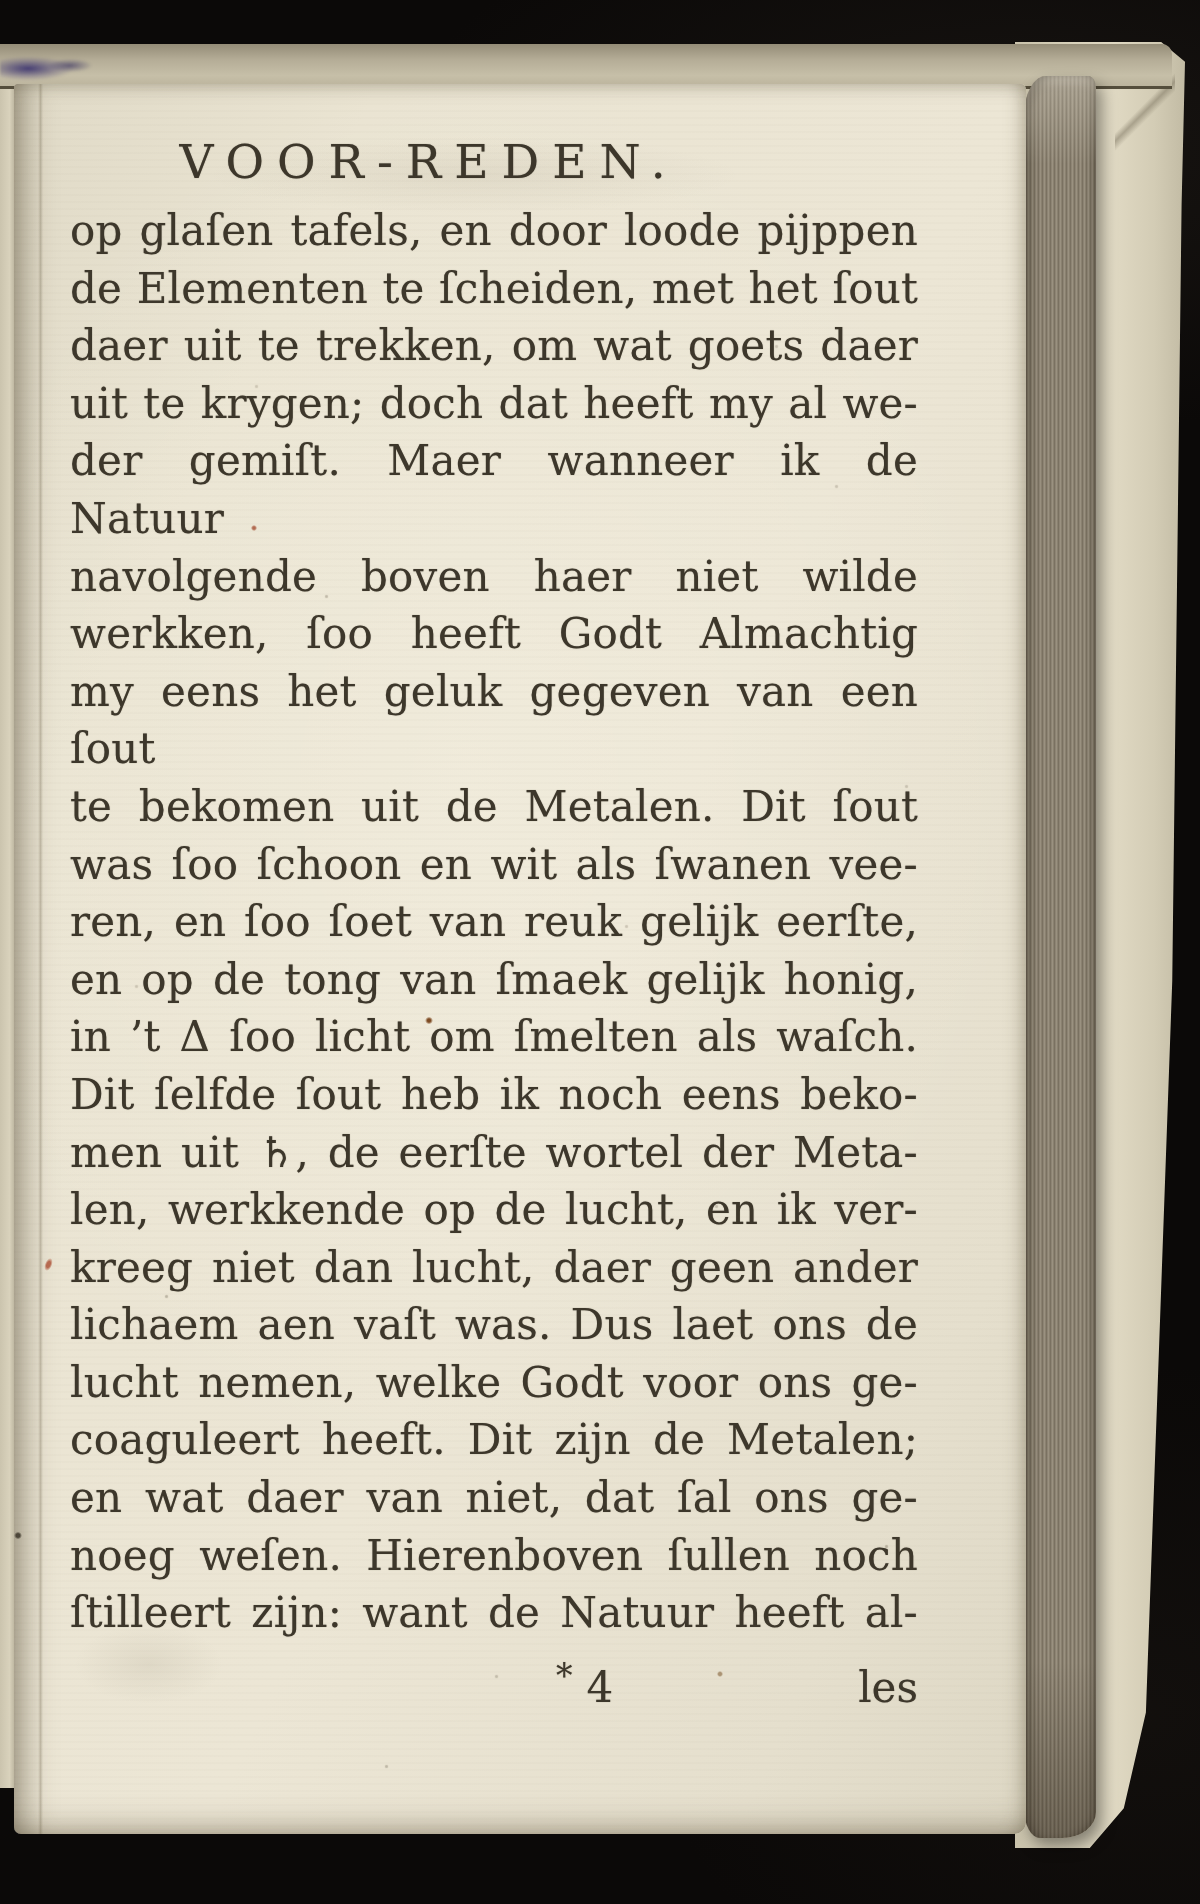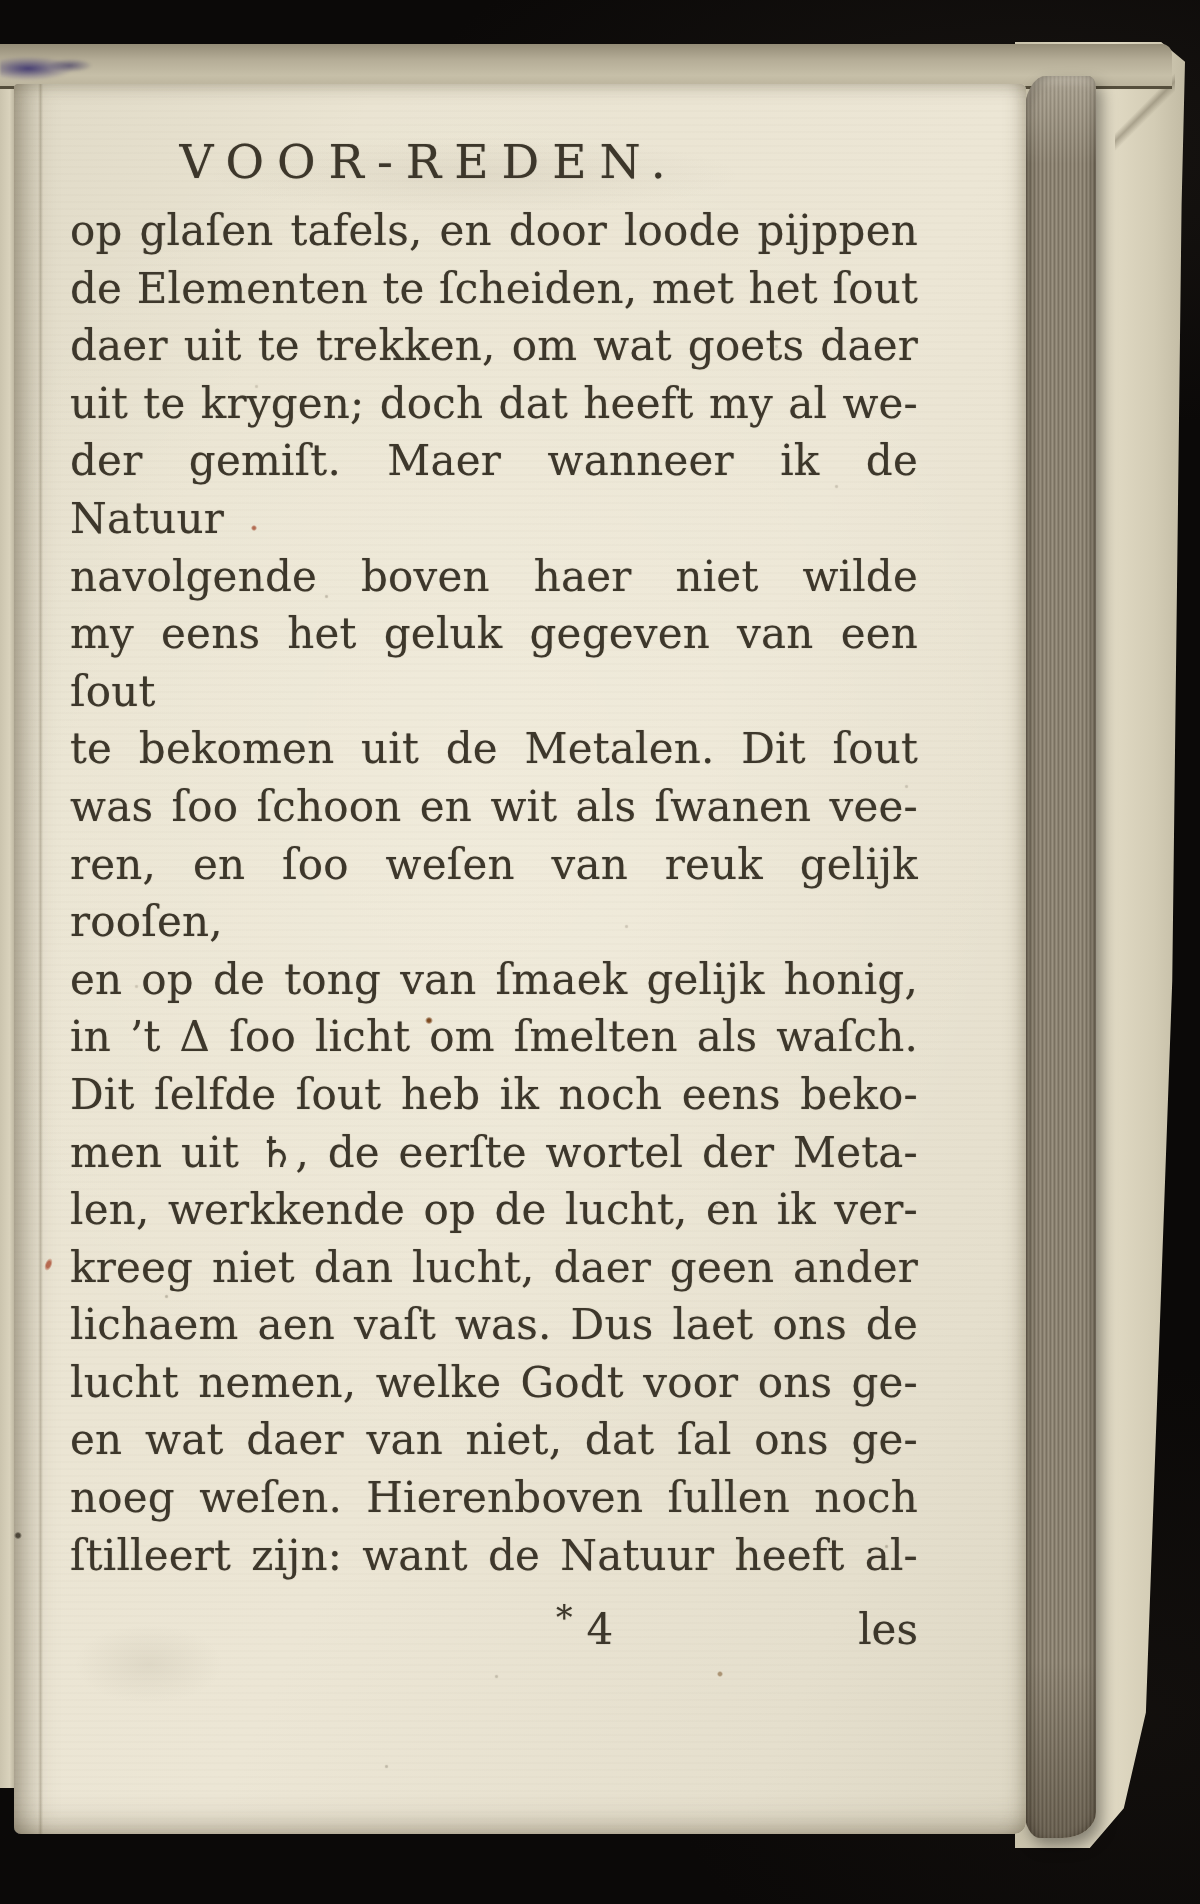--- a/index.html
+++ b/index.html
@@ -165,32 +165,34 @@
 
     <div class="content">
       <div class="title">VOOR-REDEN.</div>
       <div class="body-text">
           <div class="line">op glaſen tafels, en door loode pijppen</div>
           <div class="line">de Elementen te ſcheiden, met het ſout</div>
           <div class="line">daer uit te trekken, om wat goets daer</div>
           <div class="line">uit te krygen; doch dat heeft my al we-</div>
           <div class="line">der gemiſt. Maer wanneer ik de Natuur</div>
           <div class="line">navolgende boven haer niet wilde</div>
+          <div class="line">werkken, ſoo heeft Godt Almachtig</div>
           <div class="line">my eens het geluk gegeven van een ſout</div>
           <div class="line">te bekomen uit de Metalen. Dit ſout</div>
           <div class="line">was ſoo ſchoon en wit als ſwanen vee-</div>
-          <div class="line">ren, en ſoo weſen van reuk gelijk rooſen,</div>
+          <div class="line">ren, en ſoo ſoet van reuk gelijk eerſte,</div>
           <div class="line">en op de tong van ſmaek gelijk honig,</div>
           <div class="line">in ’t Δ ſoo licht om ſmelten als waſch.</div>
           <div class="line">Dit ſelfde ſout heb ik noch eens beko-</div>
           <div class="line">men uit ♄, de eerſte wortel der Meta-</div>
           <div class="line">len, werkkende op de lucht, en ik ver-</div>
           <div class="line">kreeg niet dan lucht, daer geen ander</div>
           <div class="line">lichaem aen vaſt was. Dus laet ons de</div>
           <div class="line">lucht nemen, welke Godt voor ons ge-</div>
+          <div class="line">coaguleert heeft. Dit zijn de Metalen;</div>
           <div class="line">en wat daer van niet, dat ſal ons ge-</div>
           <div class="line">noeg weſen. Hierenboven ſullen noch</div>
           <div class="line">ſtilleert zijn: want de Natuur heeft al-</div>
         </div>
       <div class="footer">
         <span class="signature"><span class="sig-star">*</span><span>4</span></span>
         <span class="catchword">les</span>
       </div>
     </div>
   </div>

